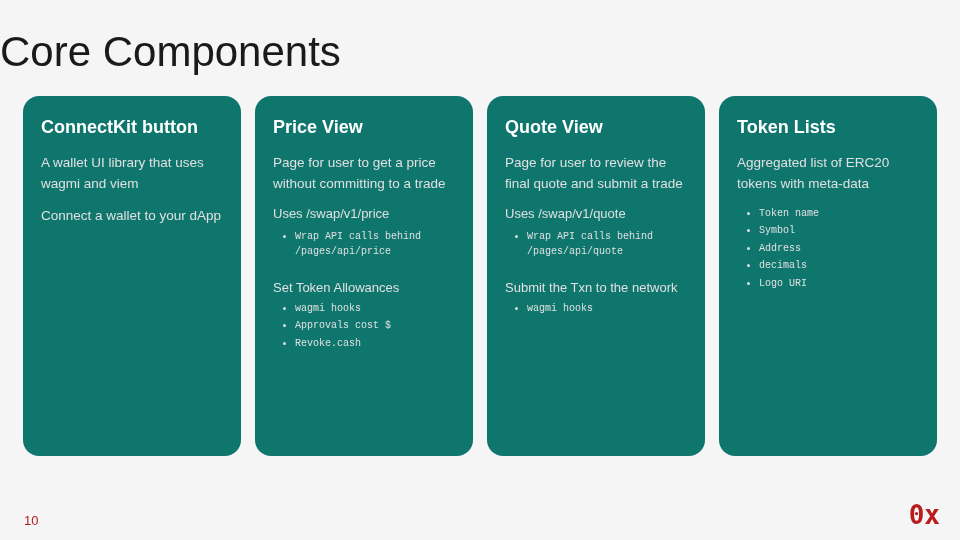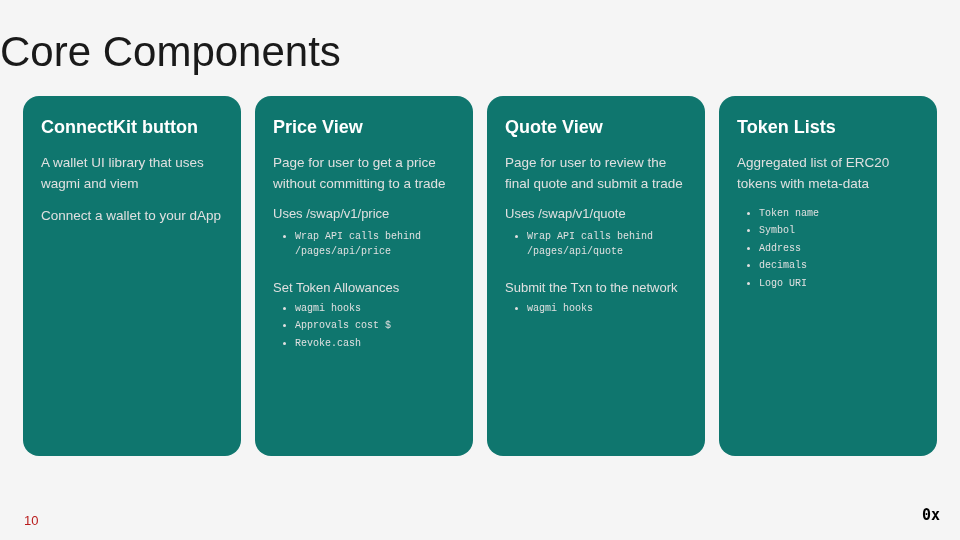--- a/index.html
+++ b/index.html
@@ -73,25 +73,25 @@
     }
     .footer-left {
       position: absolute;
       bottom: 12px;
       left: 24px;
       font-size: 13px;
       color: #b91c1c;
     }
     .footer-right {
       position: absolute;
-      bottom: 16px;
+      bottom: 10px;
       right: 20px;
-      font-size: 15px;
+      font-size: 26px;
       font-weight: 700;
-      color: #000000;
+      color: #b91c1c;
       font-family: monospace;
     }
   </style>
 </head>
 <body>
 
 <h1 class="page-title">Core Components</h1>
 
 <div class="cards-container">
 

